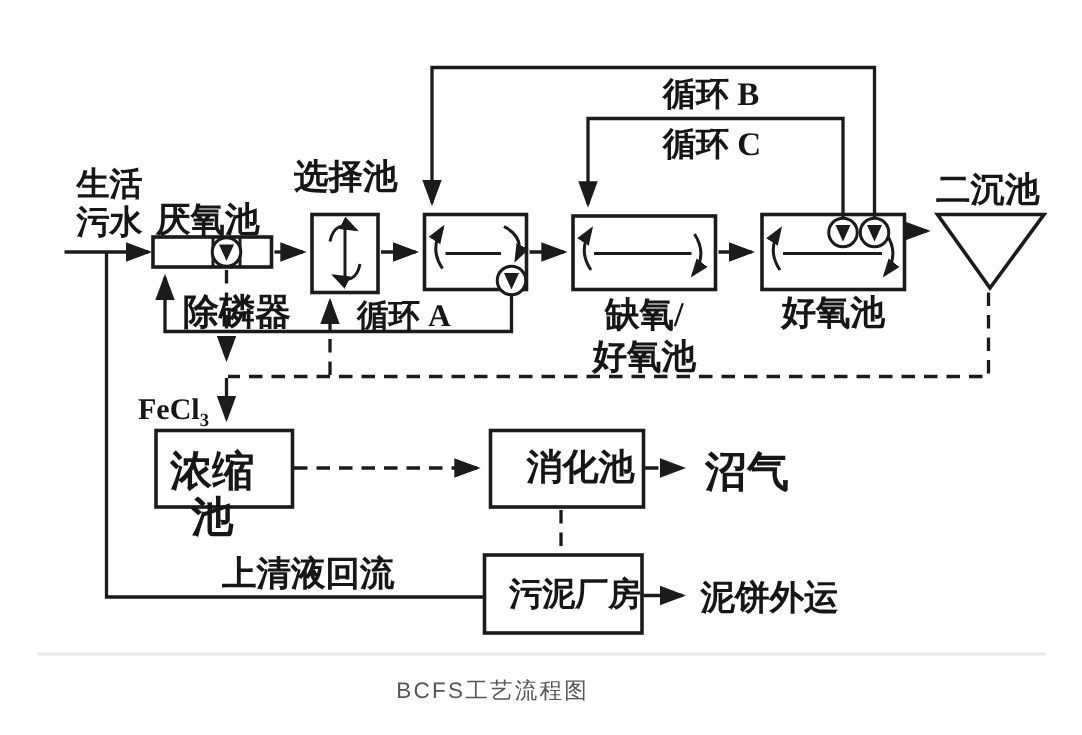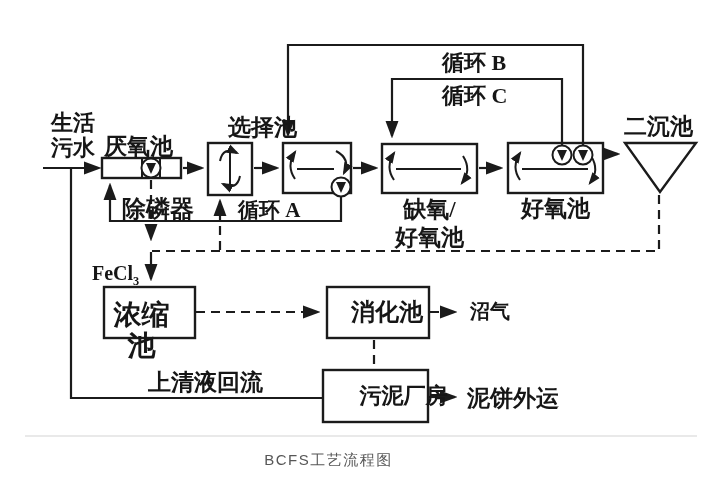--- a/index.html
+++ b/index.html
@@ -155,21 +155,21 @@
 
   <div class="lbl" style="left:51px;top:111px;font-size:22px;">
     <span style="display:block;">生活</span>
     <span style="display:block;">污水</span>
   </div>
 
   <div class="lbl" style="left:104px;top:134px;font-size:23px;">厌氧池</div>
 
   <div class="lbl" style="left:122px;top:196px;font-size:24px;">除磷器</div>
 
-  <div class="lbl" style="left:196px;top:115px;font-size:23px;margin-left:32px;">选择池</div>
+  <div class="lbl" style="left:196px;top:105px;font-size:23px;">选择池</div>
 
 
   <div class="lbl" style="left:238px;top:199px;font-size:21px;">循环 A</div>
 
   <div class="lbl" style="left:442px;top:51px;font-size:22px;">循环 B</div>
 
   <div class="lbl" style="left:442px;top:84px;font-size:22px;">循环 C</div>
 
   <div class="lbl center" style="left:382px;top:196px;width:95px;font-size:23px;line-height:28px;">
     <span style="display:block;">缺氧/</span>
@@ -181,25 +181,25 @@
   <div class="lbl" style="left:624px;top:114px;font-size:23px;">二沉池</div>
 
   <div class="lbl" style="left:92px;top:262px;font-size:20px;">
     <span>FeCl</span><sub>3</sub>
   </div>
 
   <div class="lbl center" style="left:104px;top:299px;width:75px;font-size:28px;">浓缩池</div>
 
   <div class="lbl center" style="left:327px;top:299px;width:120px;font-size:24px;">消化池</div>
 
-  <div class="lbl" style="left:470px;top:300px;font-size:20px;">沼气</div>
+  <div class="lbl" style="left:470px;top:300px;font-size:28px;">沼气</div>
 
   <div class="lbl" style="left:148px;top:370px;font-size:23px;">上清液回流</div>
 
-  <div class="lbl center" style="left:323px;top:384px;width:121px;font-size:22px;margin-left:20px;">污泥厂房</div>
+  <div class="lbl center" style="left:323px;top:384px;width:121px;font-size:22px;">污泥厂房</div>
 
   <div class="lbl" style="left:467px;top:386px;font-size:23px;">泥饼外运</div>
 
   <div class="divider"></div>
 
   <div class="caption">BCFS工艺流程图</div>
 
 </div>
 
 </body></html>

